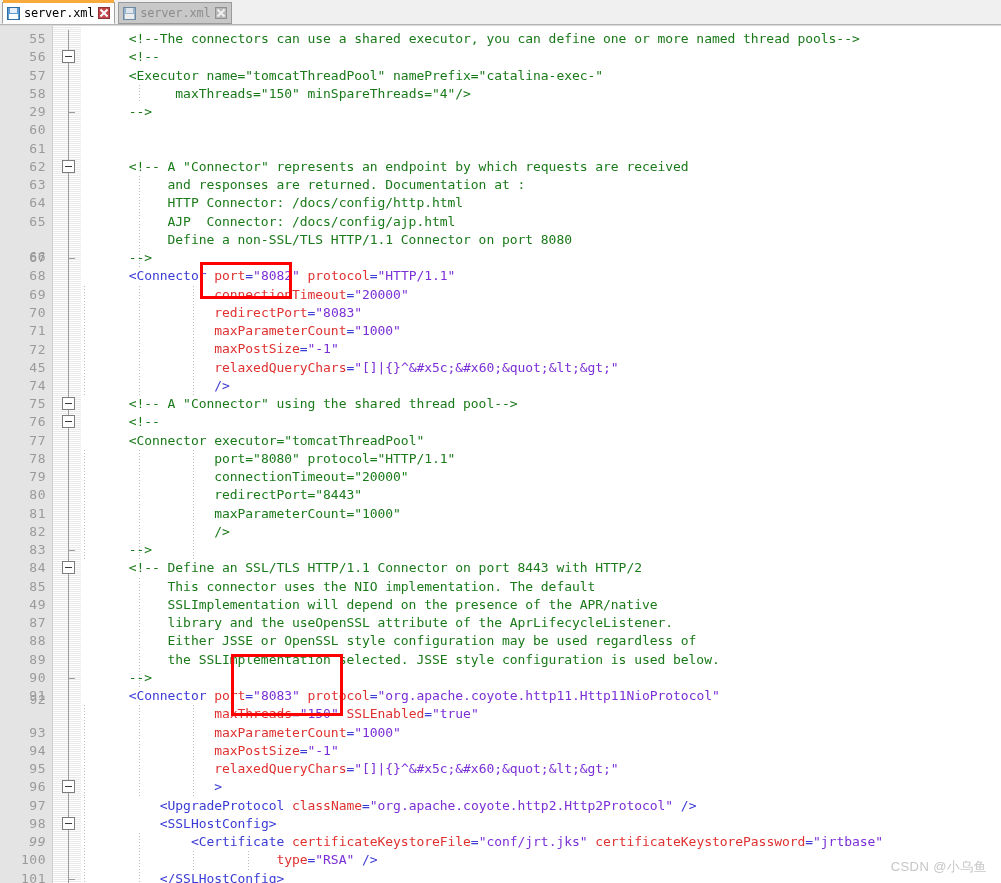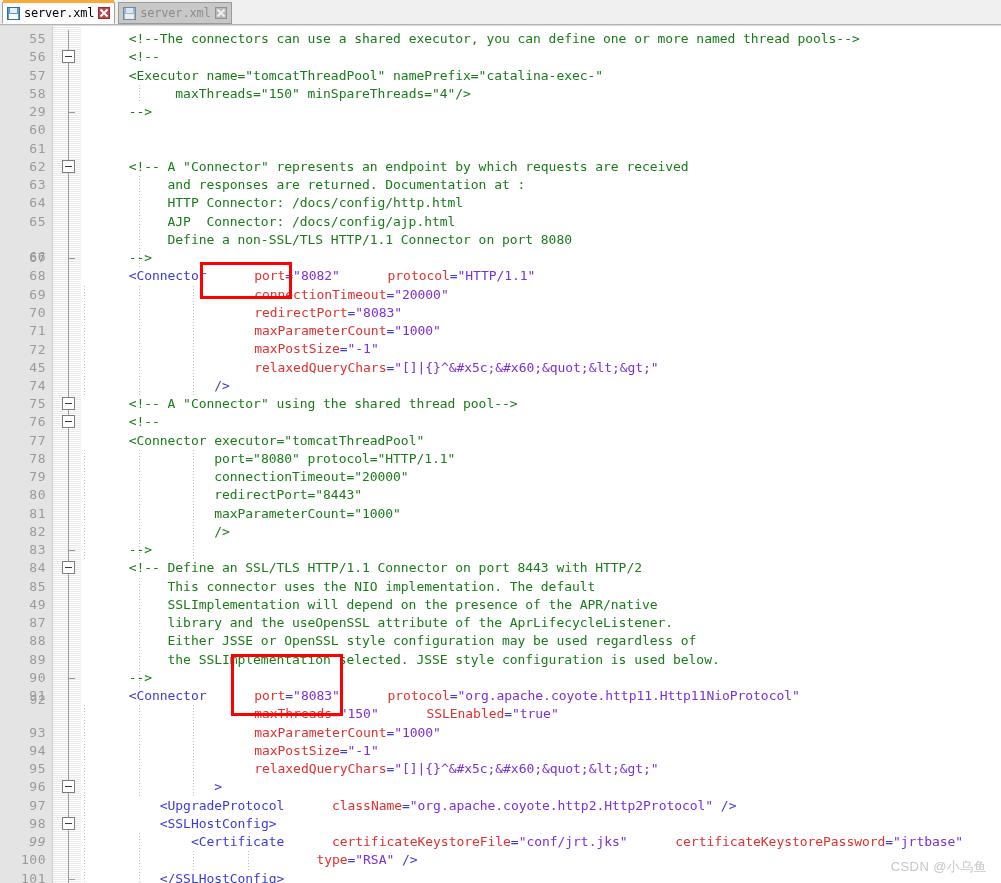--- a/index.html
+++ b/index.html
@@ -122,21 +122,21 @@
   
   .guides{position:absolute;left:82px;top:0;width:400px;height:858px;pointer-events:none;}
   .guides .g{
     position:absolute;width:1px;
     background:repeating-linear-gradient(180deg,#bdbdbd 0px,#bdbdbd 1px,transparent 1px,transparent 3px);
   }
 
   
   .cm{color:#1a7a1a;}          
   .tg{color:#3b3bd6;}          
-  .at{color:#e03030;margin-left:40px;}          
+  .at{color:#e03030;}          
   .vl{color:#7b2fd6;}          
   .pl{color:#3b3bd6;}          
 
   
   .rbox{
     position:absolute;
     border:3px solid #ff0000;
     box-sizing:border-box;
     pointer-events:none;
   }

